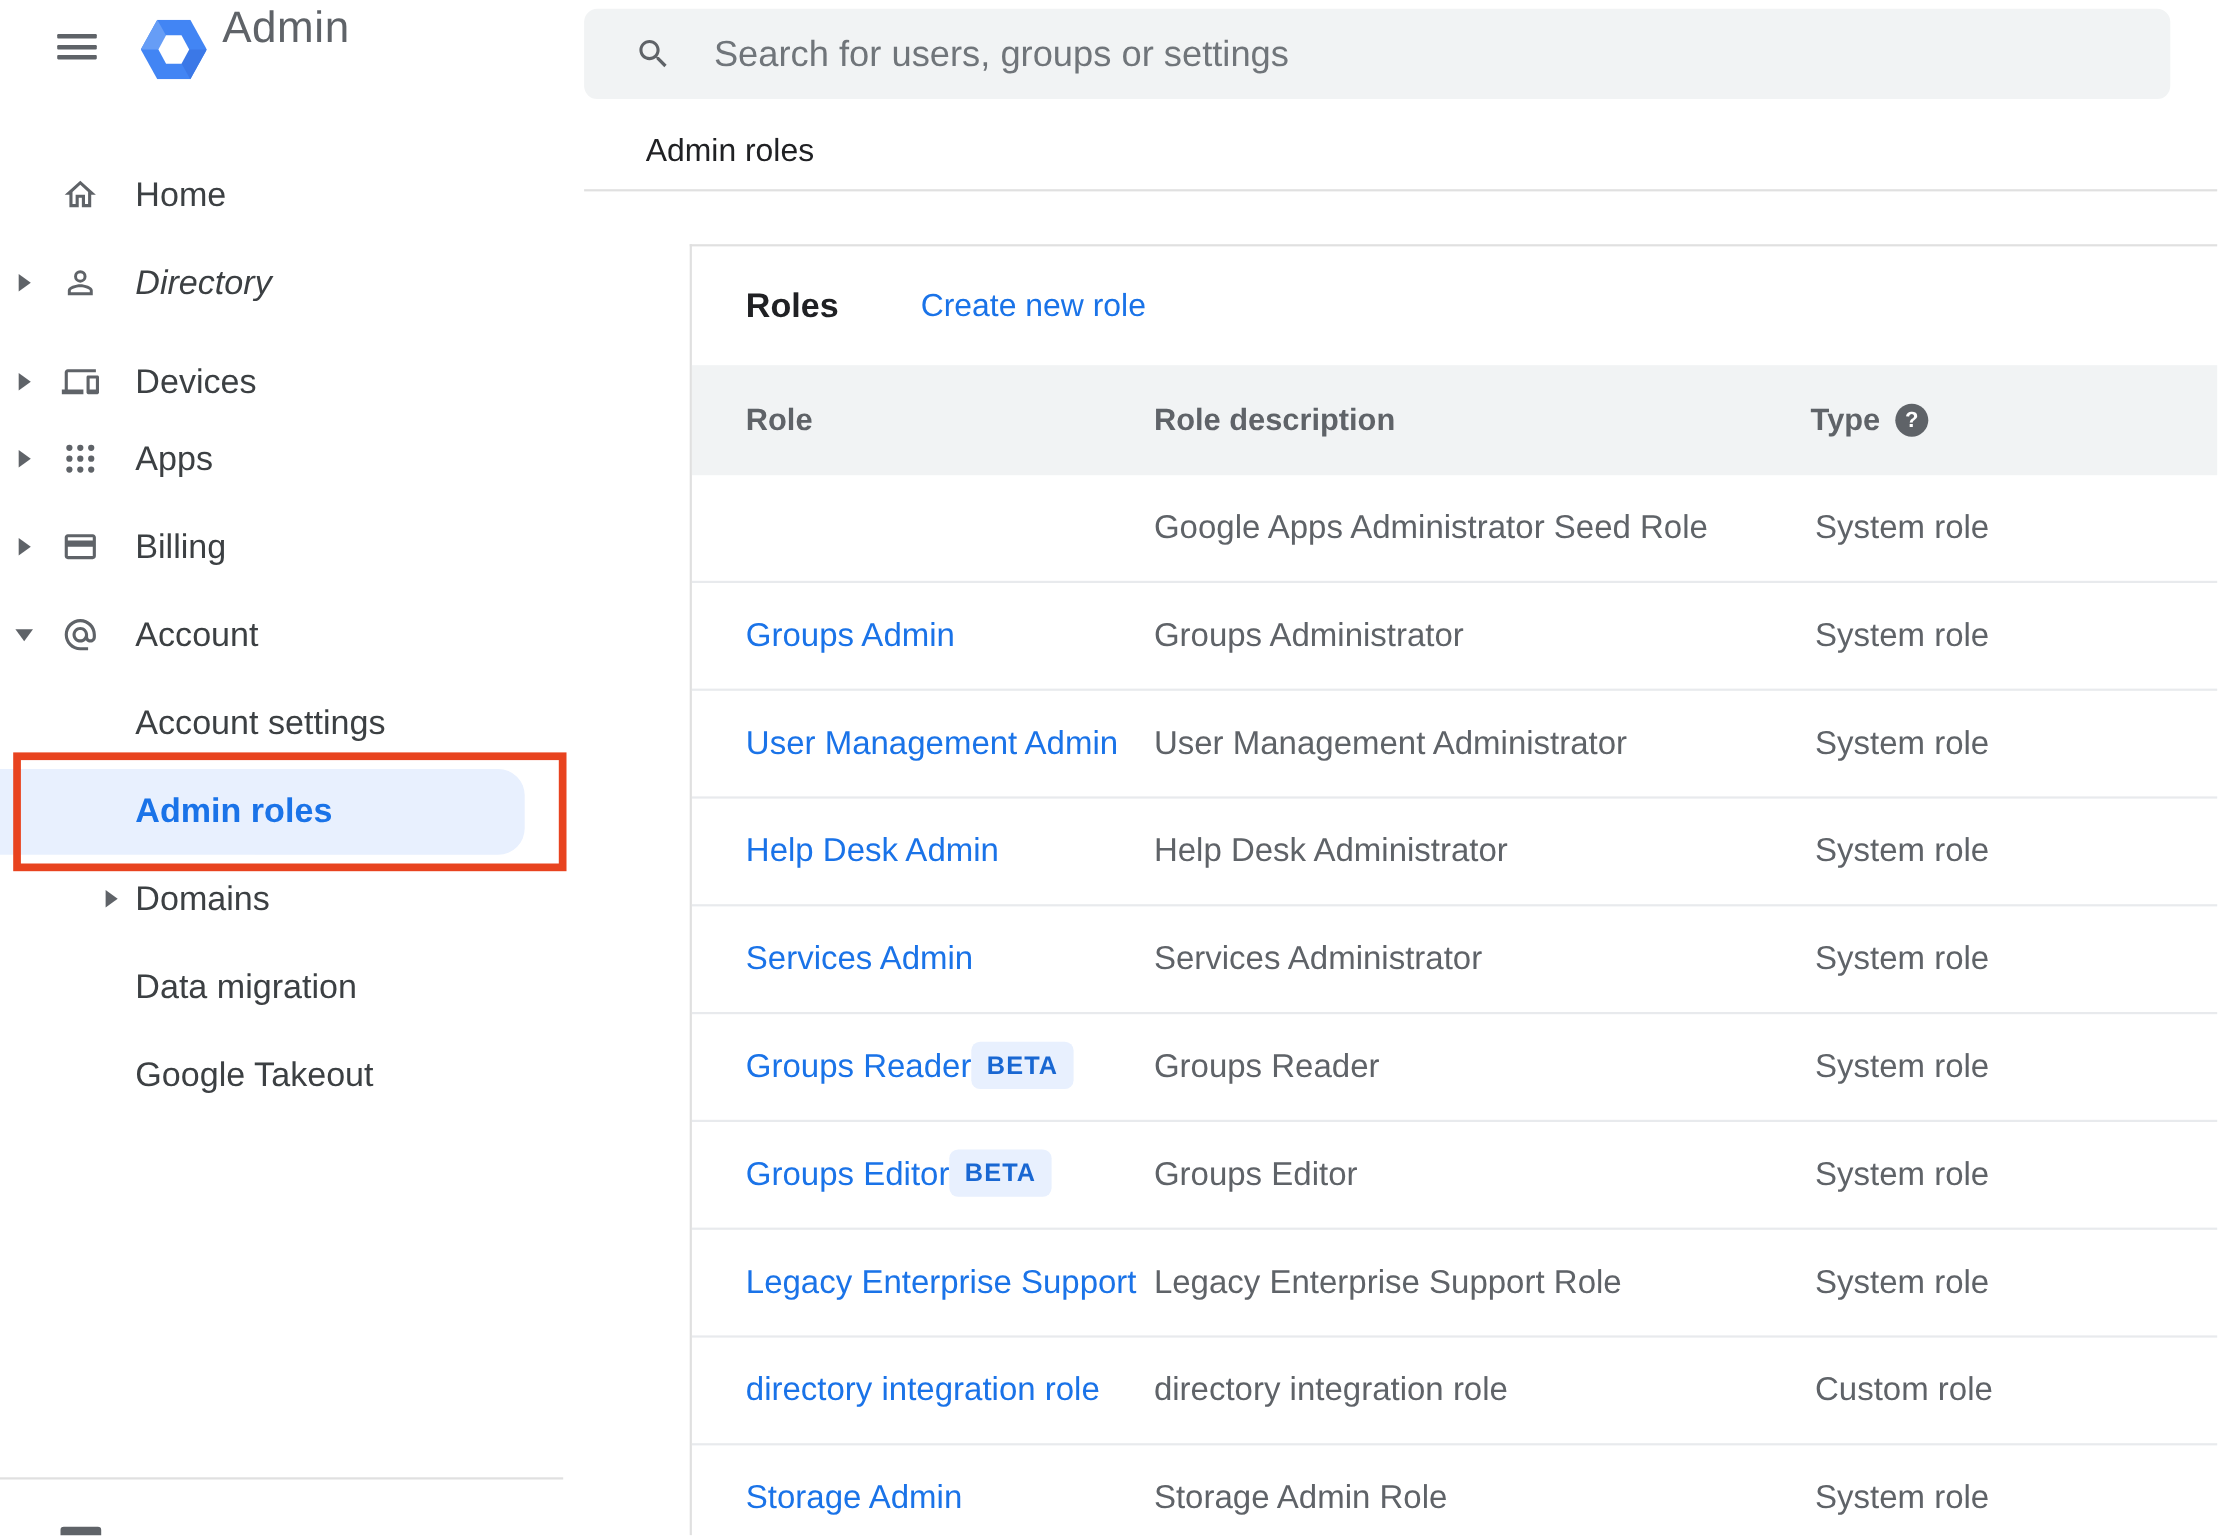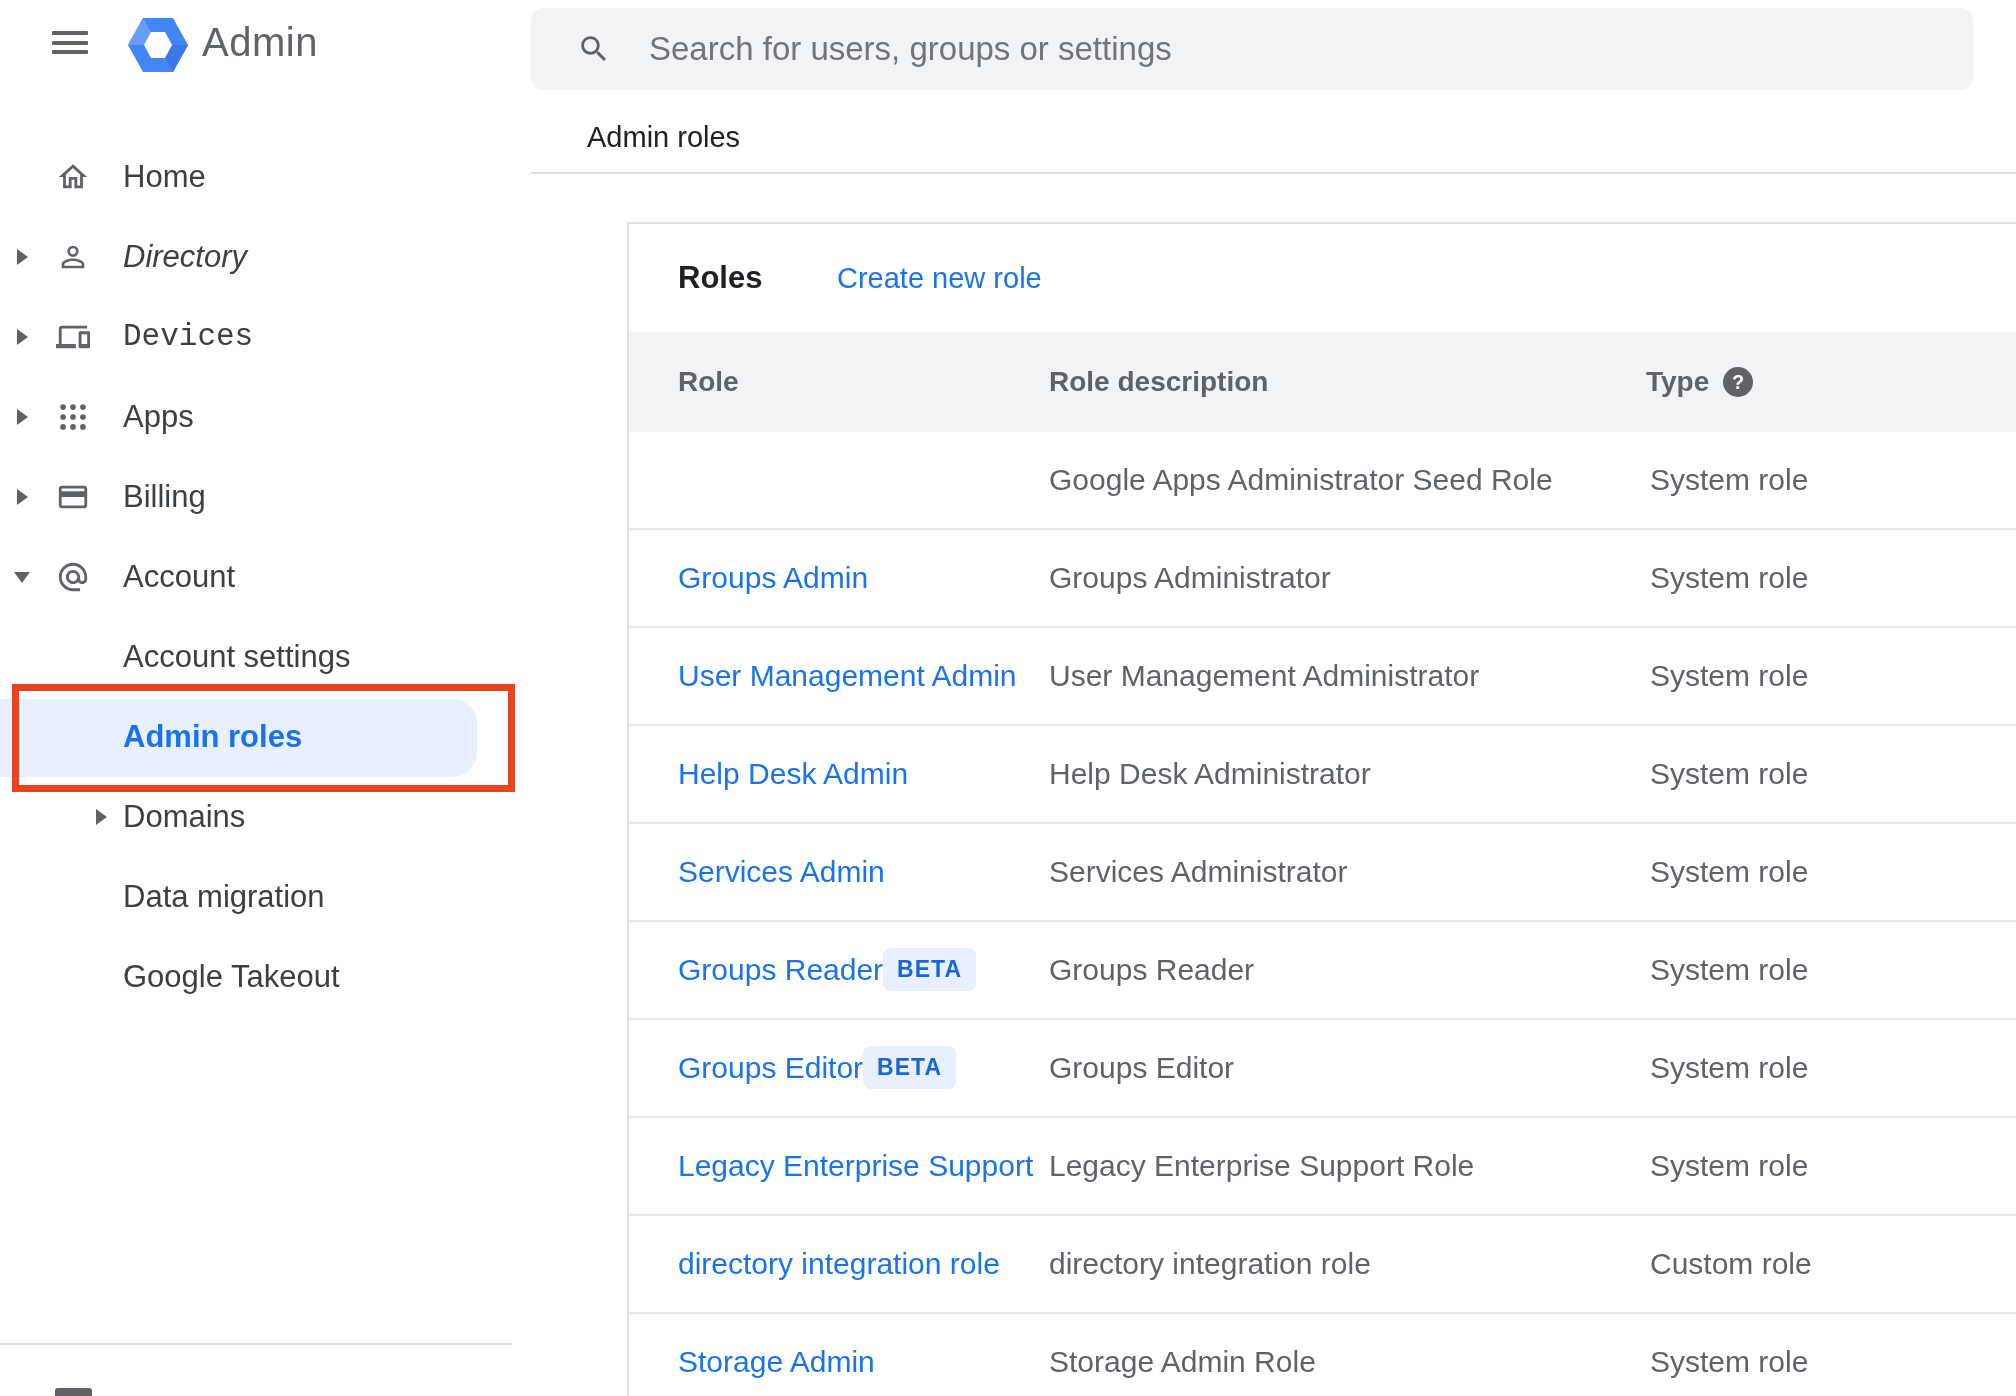--- a/index.html
+++ b/index.html
@@ -5,21 +5,21 @@
   * { margin:0; padding:0; box-sizing:border-box; }
   html,body { background:#fff; }
   body { font-family:"Liberation Sans","DejaVu Sans",sans-serif; color:#202124; }
   #screen { position:relative; width:2016px; height:1396px; background:#fff; overflow:hidden; }
 
   
   .hamburger { position:absolute; left:52px; top:31px; width:36px; height:23px;
     display:flex; flex-direction:column; justify-content:space-between; cursor:pointer; }
   .hamburger span { display:block; height:4px; width:100%; background:#5f6368; border-radius:1px; }
   .logo-hex { position:absolute; left:128px; top:18px; }
-  .logo-title { position:absolute; left:202px; top:20px; font-size:40px; color:#5f6368; letter-spacing:.5px; }
+  .logo-title { position:absolute; left:202px; top:3px; font-size:40px; color:#5f6368; letter-spacing:.5px; }
 
   .nav-item { position:absolute; left:0; width:530px; height:60px; cursor:pointer; }
   .nav-label { position:absolute; left:123px; top:0; line-height:60px; font-size:31px; color:#3c4043; white-space:nowrap; }
   .nav-icon { position:absolute; left:56px; top:13px; width:34px; height:34px; }
   .nav-icon svg { width:34px; height:34px; fill:#5f6368; }
   .tri-right { position:absolute; left:17px; top:22px; width:0; height:0;
     border-left:11px solid #5f6368; border-top:8px solid transparent; border-bottom:8px solid transparent; }
   .tri-down { position:absolute; left:14px; top:25px; width:0; height:0;
     border-top:11px solid #5f6368; border-left:8px solid transparent; border-right:8px solid transparent; }
   .tri-sub { left:96px; }
@@ -107,21 +107,21 @@
   <div class="nav-item" style="top:227px;font-style:italic;">
     <span class="tri-right"></span>
     <span class="nav-icon">
       <svg viewBox="0 0 24 24">
           <path d="M12 5.9a2.1 2.1 0 110 4.2 2.1 2.1 0 010-4.2m0 9c2.97 0 6.1 1.46 6.1 2.1v1.1H5.9V17c0-.64 3.13-2.1 6.1-2.1M12 4a4 4 0 100 8 4 4 0 000-8zm0 9c-2.67 0-8 1.34-8 4v3h16v-3c0-2.66-5.33-4-8-4z"></path>
         </svg>
     </span>
     <span class="nav-label">Directory</span>
   </div>
 
-  <div class="nav-item" style="top:307px;font-family:Liberation Mono, monospace;">
+  <div class="nav-item" style="top:317px;">
     <span class="tri-right"></span>
     <span class="nav-icon">
       <svg viewBox="0 0 24 24">
           <path d="M4 6h18V4H4c-1.1 0-2 .9-2 2v11H0v3h14v-3H4V6zm19 2h-6c-.55 0-1 .45-1 1v10c0 .55.45 1 1 1h6c.55 0 1-.45 1-1V9c0-.55-.45-1-1-1zm-1 9h-4v-7h4v7z"></path>
         </svg>
     </span>
     <span class="nav-label">Devices</span>
   </div>
 
   <div class="nav-item" style="top:387px;padding-left:22px;">

